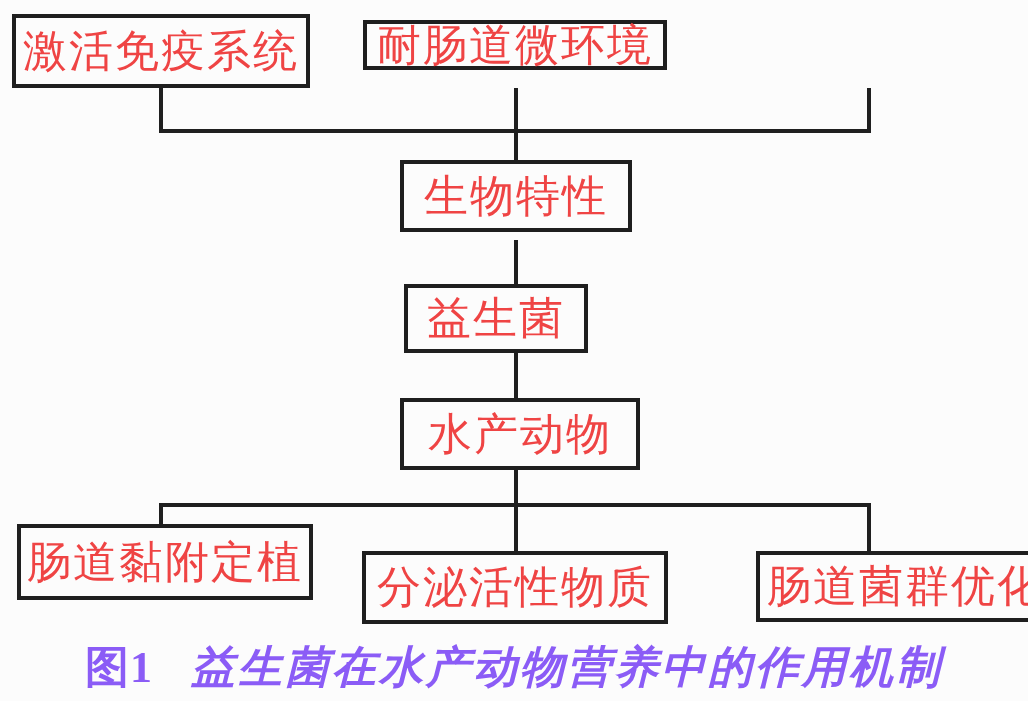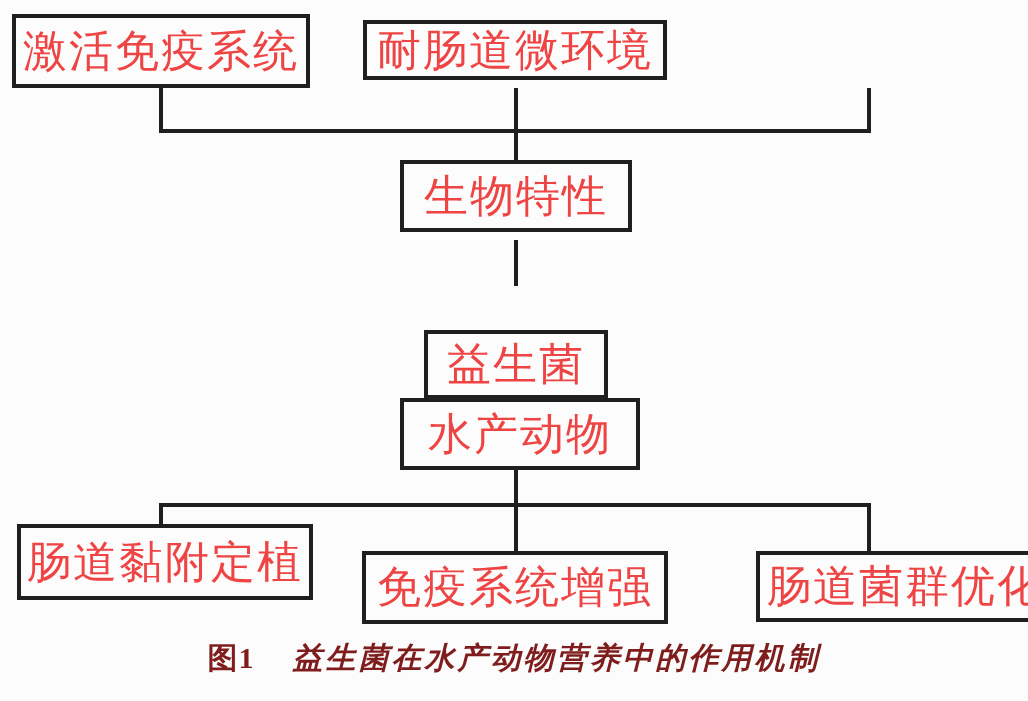--- a/index.html
+++ b/index.html
@@ -29,25 +29,25 @@
     white-space: nowrap;
     z-index: 2;
   }
   .line {
     position: absolute;
     background: #1f1f1f;
     z-index: 1;
   }
   
   .n-top-left    { left: 12px;  top: 14px;  width: 298px; height: 74px; }
-  .n-top-middle  { left: 363px; top: 20px;  width: 304px; height: 60px; }
+  .n-top-middle  { left: 363px; top: 20px;  width: 304px; height: 50px; }
   .n-top-right   { left: 721px; top: 19px;  width: 297px; height: 71px; }
   
   .n-bio         { left: 400px; top: 160px; width: 232px; height: 72px; }
-  .n-probiotic   { left: 424px; top: 284px; width: 184px; height: 69px; margin-top: 46px; }
+  .n-probiotic   { left: 404px; top: 284px; width: 184px; height: 69px; }
   .n-aquatic     { left: 400px; top: 398px; width: 240px; height: 72px; }
   
   .n-bot-left    { left: 17px;  top: 524px; width: 296px; height: 76px; }
   .n-bot-middle  { left: 362px; top: 551px; width: 306px; height: 73px; }
   .n-bot-right   { left: 720px; top: 551px; width: 298px; height: 71px; margin-left: 36px; }
   
   .l-top-left-v   { left: 159px; top: 86px;  width: 4px;   height: 47px; }
   .l-top-mid-v    { left: 514px; top: 88px;  width: 4px;   height: 84px; }
   .l-top-right-v  { left: 867px; top: 88px;  width: 4px;   height: 45px; }
   .l-top-h        { left: 159px; top: 129px; width: 712px; height: 4px; }
@@ -59,23 +59,23 @@
   .l-bot-h        { left: 159px; top: 503px; width: 712px; height: 4px; }
   .l-bot-left-v   { left: 159px; top: 503px; width: 4px;   height: 49px; }
   .l-bot-right-v  { left: 867px; top: 503px; width: 4px;   height: 50px; }
   
   .caption {
     position: absolute;
     left: 0;
     top: 638px;
     width: 1028px;
     text-align: center;
-    font-size: 30px;
+    font-size: 44px;
     font-weight: bold;
-    color: #7f1d1d;
+    color: #8b5cf6;
     white-space: nowrap;
   }
   .caption .fig-label {
     font-style: normal;
     letter-spacing: 1px;
   }
   .caption .fig-title {
     font-style: italic;
     letter-spacing: 3px;
     margin-left: 38px;
@@ -98,20 +98,20 @@
   <div class="line l-bot-right-v"></div>
 
   <div class="node n-top-left">激活免疫系统</div>
   <div class="node n-top-middle">耐肠道微环境</div>
 
   <div class="node n-bio">生物特性</div>
   <div class="node n-probiotic">益生菌</div>
   <div class="node n-aquatic">水产动物</div>
 
   <div class="node n-bot-left">肠道黏附定植</div>
-  <div class="node n-bot-middle">免疫系统增强</div>
+  <div class="node n-bot-middle">分泌活性物质</div>
   <div class="node n-bot-right">肠道菌群优化</div>
 
   <div class="caption">
     <span class="fig-label">图1</span><span class="fig-title">益生菌在水产动物营养中的作用机制</span>
   </div>
 
 </div>
 
 </body></html>

